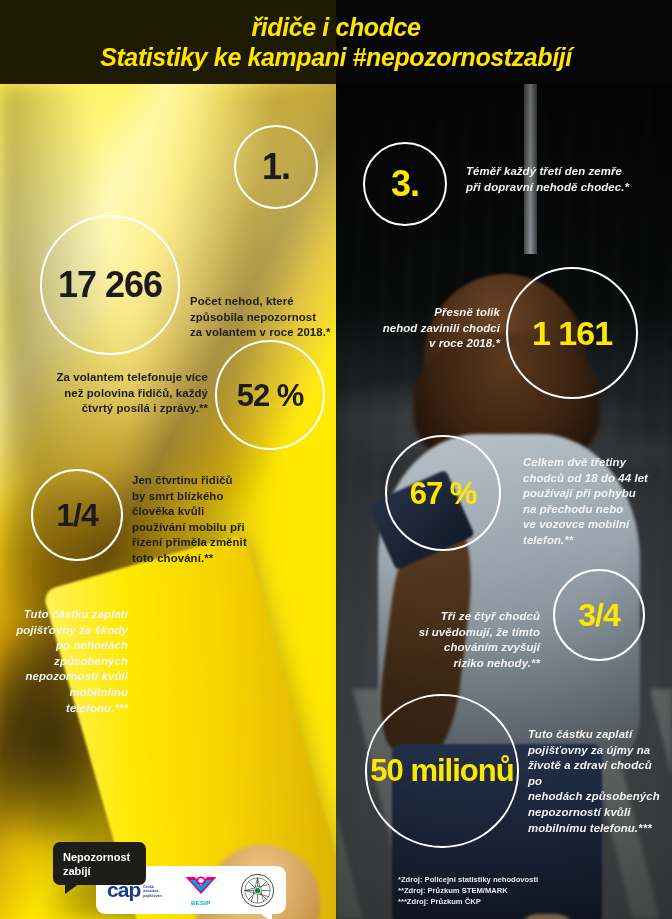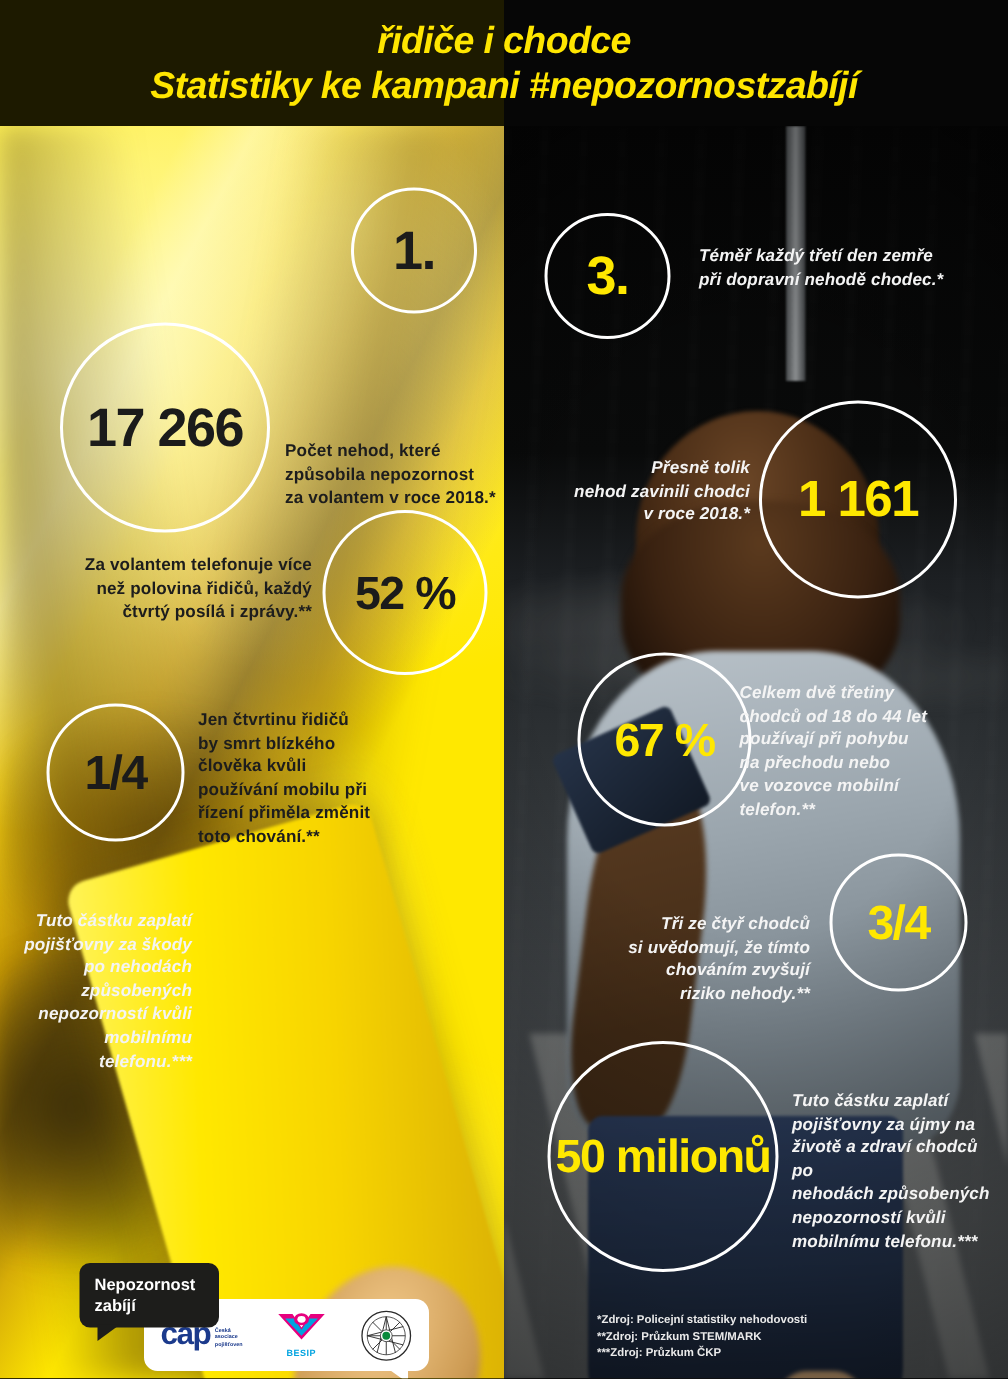--- a/index.html
+++ b/index.html
@@ -363,21 +363,21 @@
   <div class="bubble bubble-dark" style="left:506px; top:267px; width:132px; height:132px;">
     <span class="bubble-num num-yellow" style="font-size:34px;">1 161</span>
   </div>
   <div class="caption cap-light ta-r" style="left:352px; top:305px; width:148px; white-space:pre-line;">Přesně tolik
 nehod zavinili chodci
 v roce 2018.*</div>
 
   <div class="bubble bubble-dark" style="left:385px; top:435px; width:116px; height:116px;">
     <span class="bubble-num num-yellow" style="font-size:31px;">67 %</span>
   </div>
-  <div class="caption cap-light ta-l" style="left:493px; top:455px; width:145px; white-space:pre-line;">Celkem dvě třetiny
+  <div class="caption cap-light ta-l" style="left:523px; top:455px; width:145px; white-space:pre-line;">Celkem dvě třetiny
 chodců od 18 do 44 let
 používají při pohybu
 na přechodu nebo
 ve vozovce mobilní
 telefon.**</div>
 
   <div class="bubble bubble-dark" style="left:553px; top:569px; width:92px; height:92px;">
     <span class="bubble-num num-yellow" style="font-size:32px;">3/4</span>
   </div>
   <div class="caption cap-light ta-r" style="left:378px; top:586px; width:162px; white-space:pre-line;margin-top:23px;">Tři ze čtyř chodců

